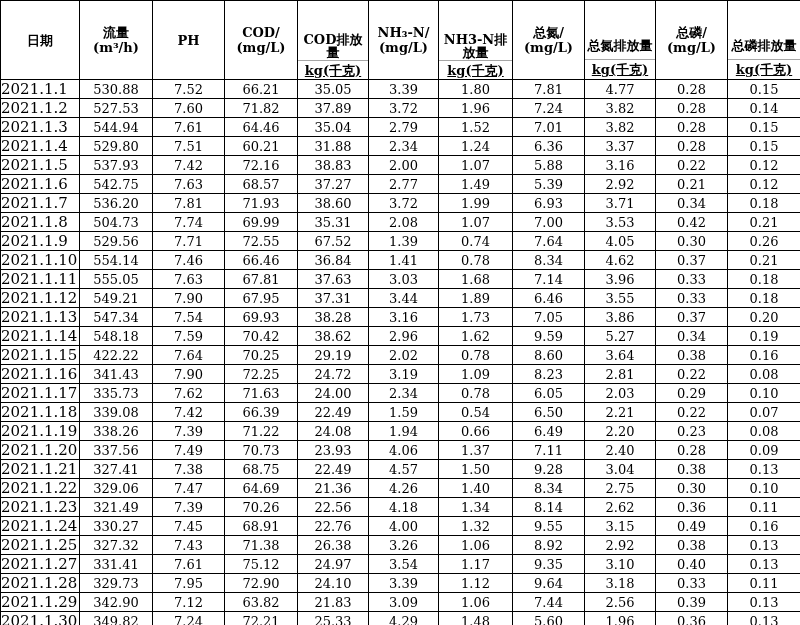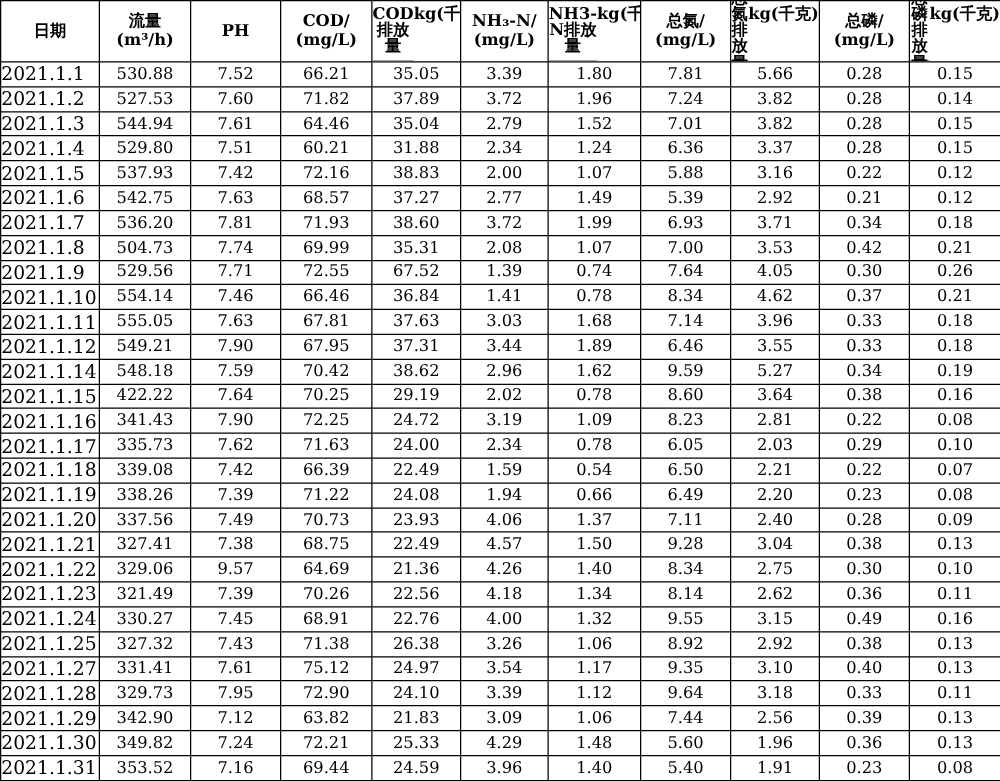--- a/index.html
+++ b/index.html
@@ -52,37 +52,40 @@
   .hd-stack {
     display: flex;
     flex-direction: column;
     justify-content: center;
     align-items: center;
     height: 41px;
   }
   .hd-stack .hd-main, .hd-stack .hd-sub { white-space: normal; }
   .hd-split {
     display: flex;
+    flex-direction: column;
     height: 47px;
+    margin-top: 31px;
   }
   .hd-split .hd-top {
     flex: 1;
     display: flex;
     align-items: center;
     justify-content: center;
     border-bottom: 1px solid #a6a6a6;
     white-space: normal;
     line-height: 13px;
     padding: 1px 0;
   }
   .hd-split .hd-bot {
     height: 19px;
     display: flex;
     align-items: center;
     justify-content: center;
+    text-decoration: underline;
   }
 
   
   tbody tr { height: 18px; padding-left: 45px; }
   td.date-cell {
     text-align: left;
     padding-left: 2px;
     font-size: 15px;
     letter-spacing: 0px;
   }
@@ -180,21 +183,21 @@
     <tbody>
         <tr>
           <td class="date-cell">2021.1.1</td>
           <td class="num-cell">530.88</td>
           <td class="num-cell">7.52</td>
           <td class="num-cell">66.21</td>
           <td class="num-cell">35.05</td>
           <td class="num-cell">3.39</td>
           <td class="num-cell">1.80</td>
           <td class="num-cell">7.81</td>
-          <td class="num-cell">5.66</td>
+          <td class="num-cell">4.77</td>
           <td class="num-cell">0.28</td>
           <td class="num-cell">0.15</td>
         </tr>
         <tr>
           <td class="date-cell">2021.1.2</td>
           <td class="num-cell">527.53</td>
           <td class="num-cell">7.60</td>
           <td class="num-cell">71.82</td>
           <td class="num-cell">37.89</td>
           <td class="num-cell">3.72</td>
@@ -328,20 +331,33 @@
           <td class="num-cell">67.95</td>
           <td class="num-cell">37.31</td>
           <td class="num-cell">3.44</td>
           <td class="num-cell">1.89</td>
           <td class="num-cell">6.46</td>
           <td class="num-cell">3.55</td>
           <td class="num-cell">0.33</td>
           <td class="num-cell">0.18</td>
         </tr>
         <tr>
+          <td class="date-cell">2021.1.13</td>
+          <td class="num-cell">547.34</td>
+          <td class="num-cell">7.54</td>
+          <td class="num-cell">69.93</td>
+          <td class="num-cell">38.28</td>
+          <td class="num-cell">3.16</td>
+          <td class="num-cell">1.73</td>
+          <td class="num-cell">7.05</td>
+          <td class="num-cell">3.86</td>
+          <td class="num-cell">0.37</td>
+          <td class="num-cell">0.20</td>
+        </tr>
+        <tr>
           <td class="date-cell">2021.1.14</td>
           <td class="num-cell">548.18</td>
           <td class="num-cell">7.59</td>
           <td class="num-cell">70.42</td>
           <td class="num-cell">38.62</td>
           <td class="num-cell">2.96</td>
           <td class="num-cell">1.62</td>
           <td class="num-cell">9.59</td>
           <td class="num-cell">5.27</td>
           <td class="num-cell">0.34</td>
@@ -434,21 +450,21 @@
           <td class="num-cell">4.57</td>
           <td class="num-cell">1.50</td>
           <td class="num-cell">9.28</td>
           <td class="num-cell">3.04</td>
           <td class="num-cell">0.38</td>
           <td class="num-cell">0.13</td>
         </tr>
         <tr>
           <td class="date-cell">2021.1.22</td>
           <td class="num-cell">329.06</td>
-          <td class="num-cell">9.57</td>
+          <td class="num-cell">7.47</td>
           <td class="num-cell">64.69</td>
           <td class="num-cell">21.36</td>
           <td class="num-cell">4.26</td>
           <td class="num-cell">1.40</td>
           <td class="num-cell">8.34</td>
           <td class="num-cell">2.75</td>
           <td class="num-cell">0.30</td>
           <td class="num-cell">0.10</td>
         </tr>
         <tr>

